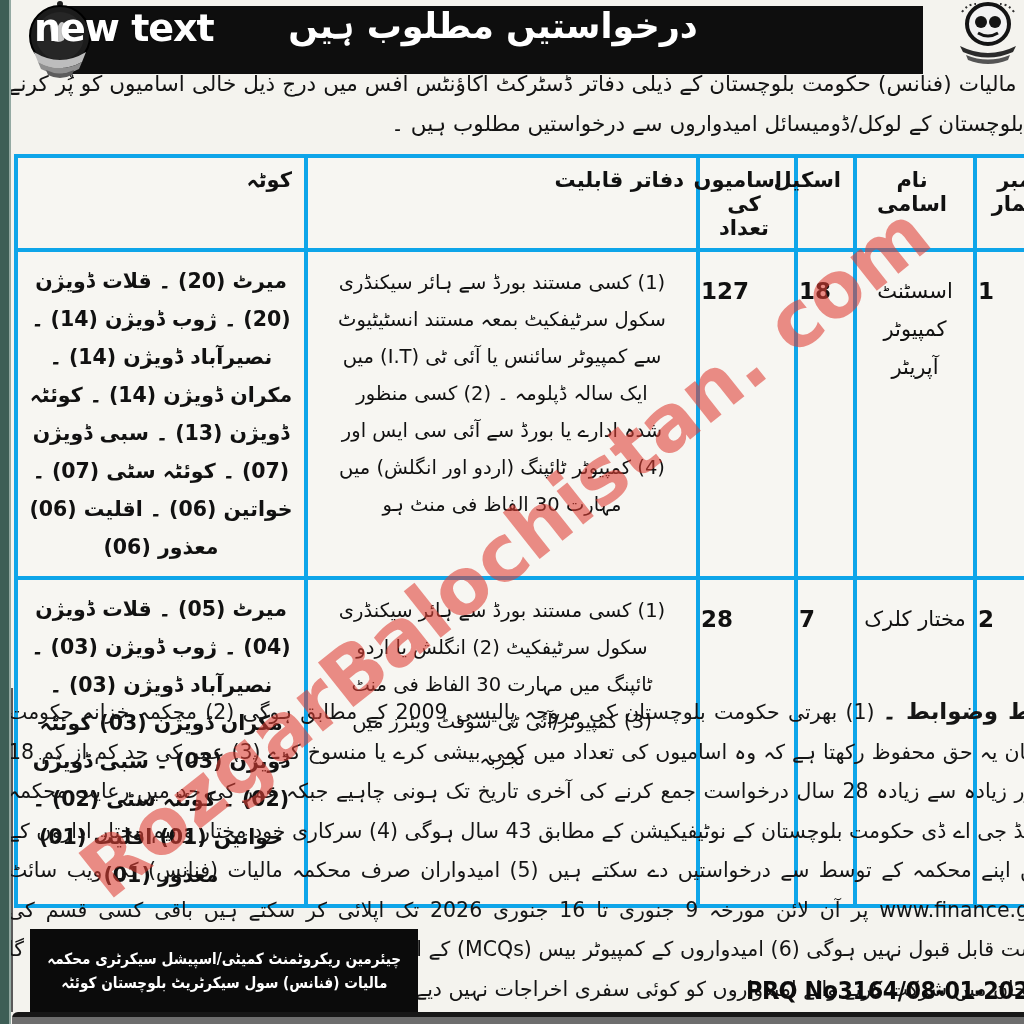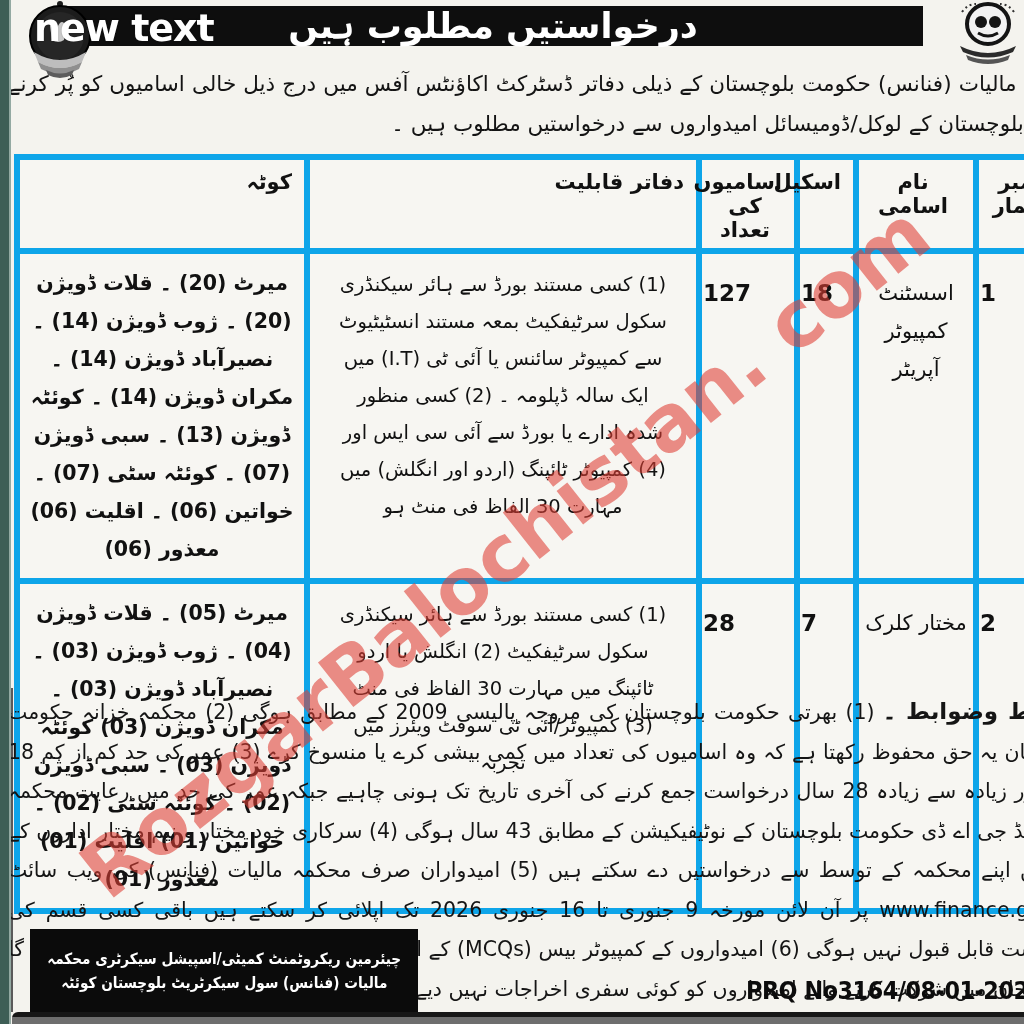--- a/index.html
+++ b/index.html
@@ -4,32 +4,32 @@
 <style>
   html,body{margin:0;padding:0;}
   body{font-family:"DejaVu Sans",sans-serif;background:#222;}
   #canvas{position:relative;width:1024px;height:1024px;overflow:hidden;background:#f4f3ee;}
   .abs{position:absolute;}
 
   
   #teal-strip{left:0;top:0;width:9px;height:1024px;background:#3e5e56;border-right:2px solid #93a9a2;}
 
   
-  #banner{left:63px;top:6px;width:860px;height:40px;background:#0e0e0e;display:flex;align-items:flex-end;justify-content:center;}
+  #banner{left:63px;top:6px;width:860px;height:68px;background:#0e0e0e;display:flex;align-items:flex-start;justify-content:center;}
   #banner-title{color:#ffffff;font-size:35px;font-weight:bold;direction:rtl;white-space:nowrap;}
   #new-text-label{left:0px;top:6px;z-index:7;color:#ffffff;font-size:38px;font-weight:bold;letter-spacing:-1px;white-space:nowrap;text-shadow:0 0 2px rgba(0,0,0,.25);margin-left:34px;}
   #left-logo{left:26px;top:0px;z-index:6;}
   #right-emblem{left:950px;top:2px;}
 
   
   #intro{left:8px;top:64px;width:1078px;direction:rtl;text-align:justify;font-size:21.5px;line-height:40px;color:#141414;font-weight:500;}
 
   
   #jobs-table{left:14px;top:154px;width:1053px;border-collapse:collapse;table-layout:fixed;background:#f7f6f2;}
-  #jobs-table td,#jobs-table th{border:6px solid #0ea5e9;vertical-align:top;color:#111;}
+  #jobs-table td,#jobs-table th{border:4px solid #0ea5e9;vertical-align:top;color:#111;}
   #jobs-table th{font-size:21px;font-weight:bold;direction:rtl;padding:10px 12px 0 6px;}
   th.h-right{text-align:right;}
   th.h-center{text-align:center;padding:10px 4px 0 4px;}
   tr.row-header{height:94px;}
   tr.row-one{height:216px;}
   tr.row-two{height:220px;}
   td.cell-quota{direction:rtl;text-align:center;font-size:20.5px;line-height:38px;padding:10px 8px;font-weight:bold;}
   td.cell-qual{direction:rtl;text-align:center;font-size:19.5px;line-height:37px;padding:12px 28px;}
   td.cell-num{text-align:left;font-size:23px;font-weight:600;padding-top:26px;}
   td.cell-post{direction:rtl;text-align:center;font-size:21px;line-height:38px;padding-top:20px;font-weight:500;}

